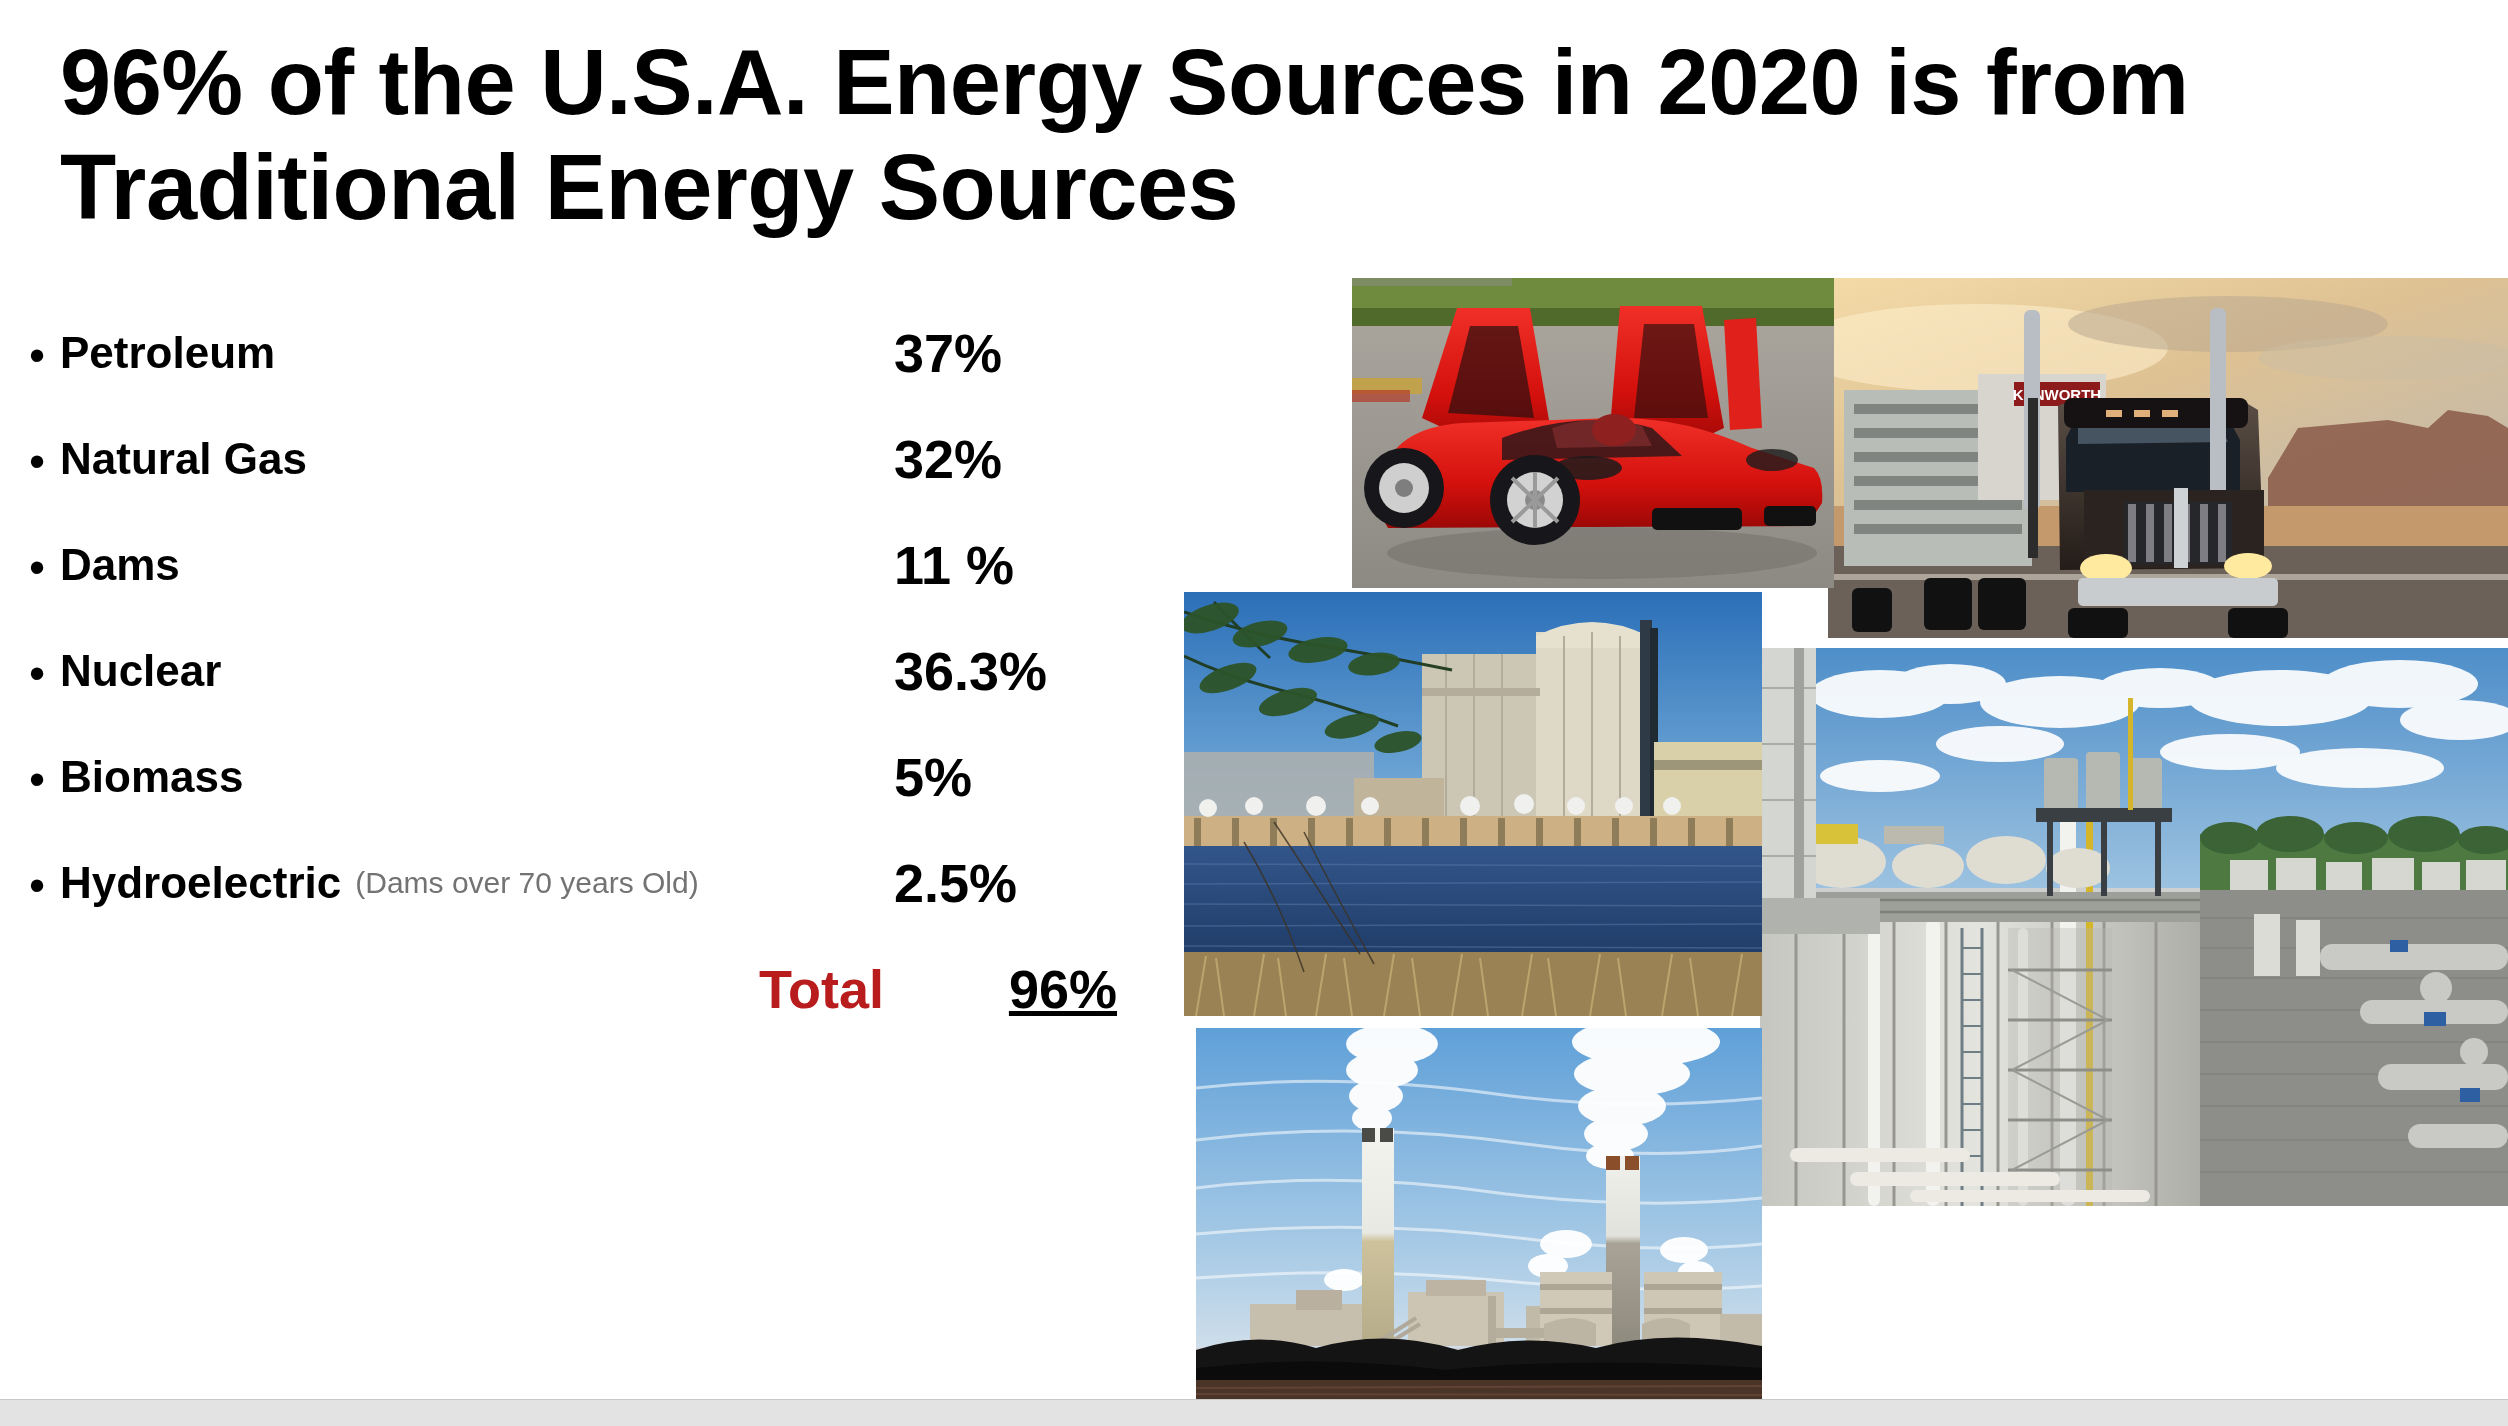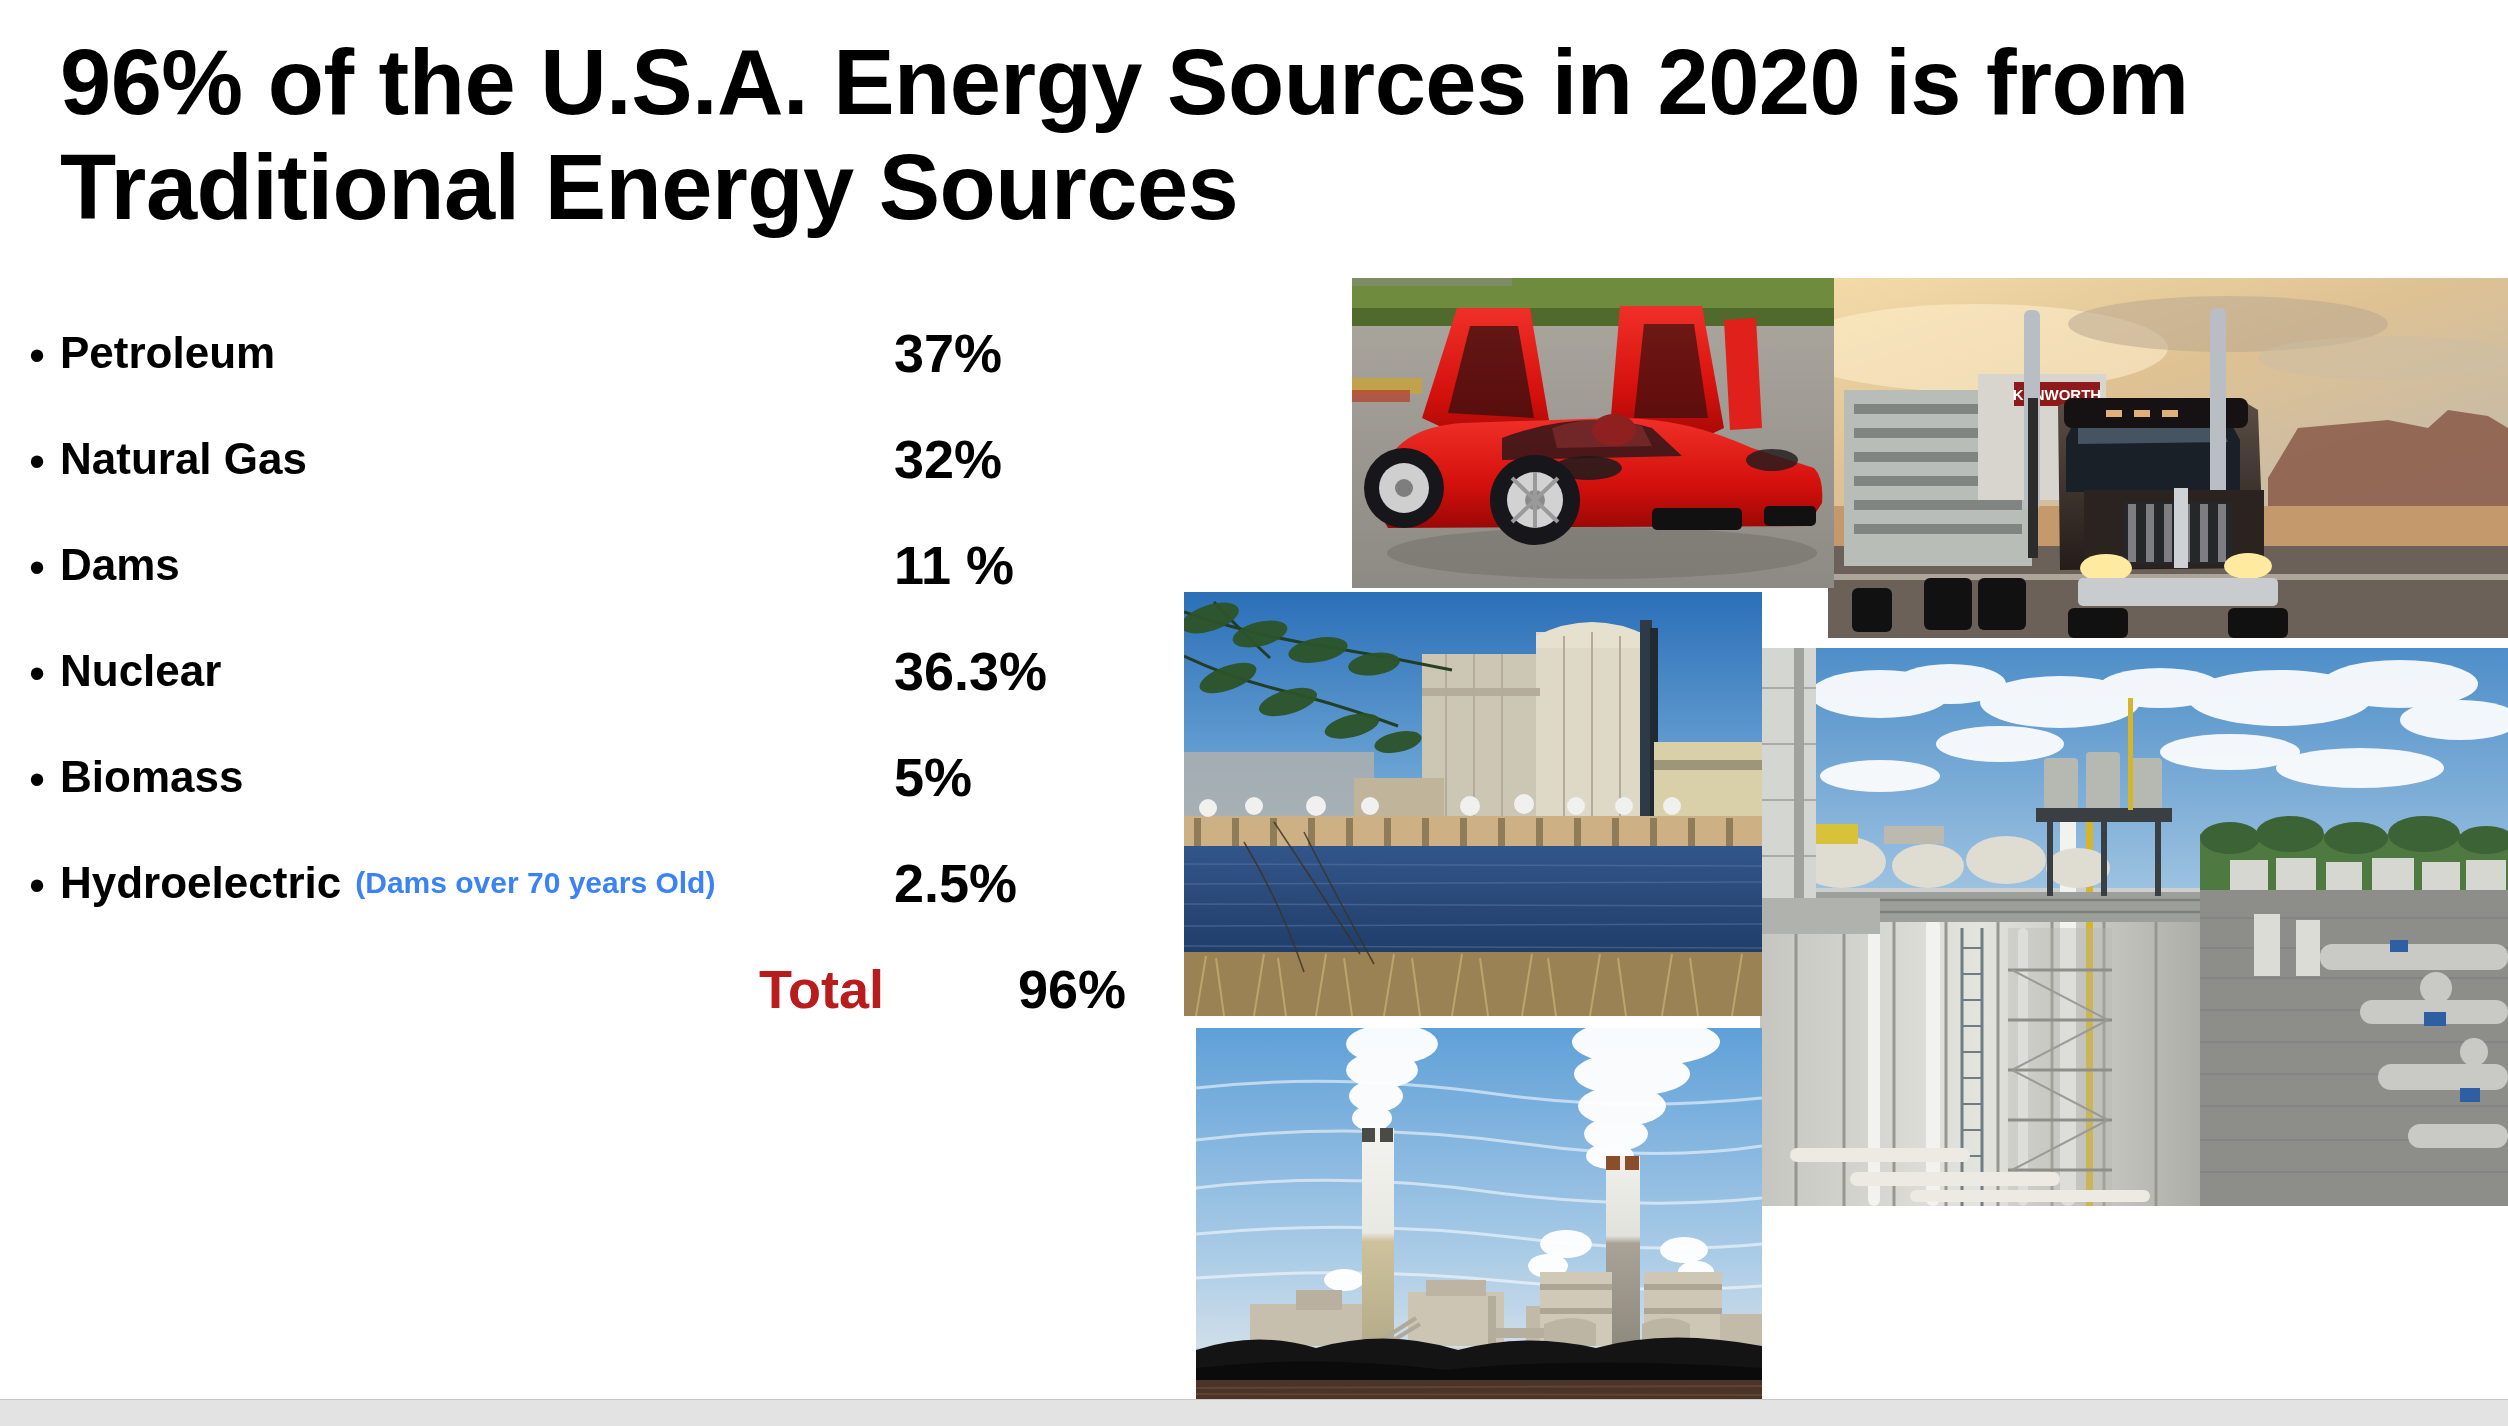--- a/index.html
+++ b/index.html
@@ -62,22 +62,22 @@
     padding-top: 4px;
   }
   .energy-name {
     font-size: 44px;
     font-weight: bold;
     color: #000;
     white-space: nowrap;
   }
   .energy-note {
     font-size: 30px;
-    font-weight: bold;
-    color: #3b82f6;
+    font-weight: normal;
+    color: #737373;
     margin-left: 14px;
     white-space: nowrap;
   }
   .energy-pct {
     position: absolute;
     right: 0;
     width: 240px;
     text-align: left;
     font-size: 54px;
     font-weight: bold;
@@ -93,26 +93,27 @@
   }
   #total-label {
     position: absolute;
     right: 250px;
     font-size: 54px;
     font-weight: bold;
     color: #b91c1c;
   }
   #total-pct {
     position: absolute;
-    right: 8px;
+    right: 17px;
     width: 240px;
     text-align: right;
     font-size: 54px;
     font-weight: bold;
     color: #000;
+    text-decoration: underline;
   }
 
   
   .photo {
     position: absolute;
     overflow: hidden;
     background: #cfcfcf;
   }
   .photo svg { display: block; width: 100%; height: 100%; }
 

